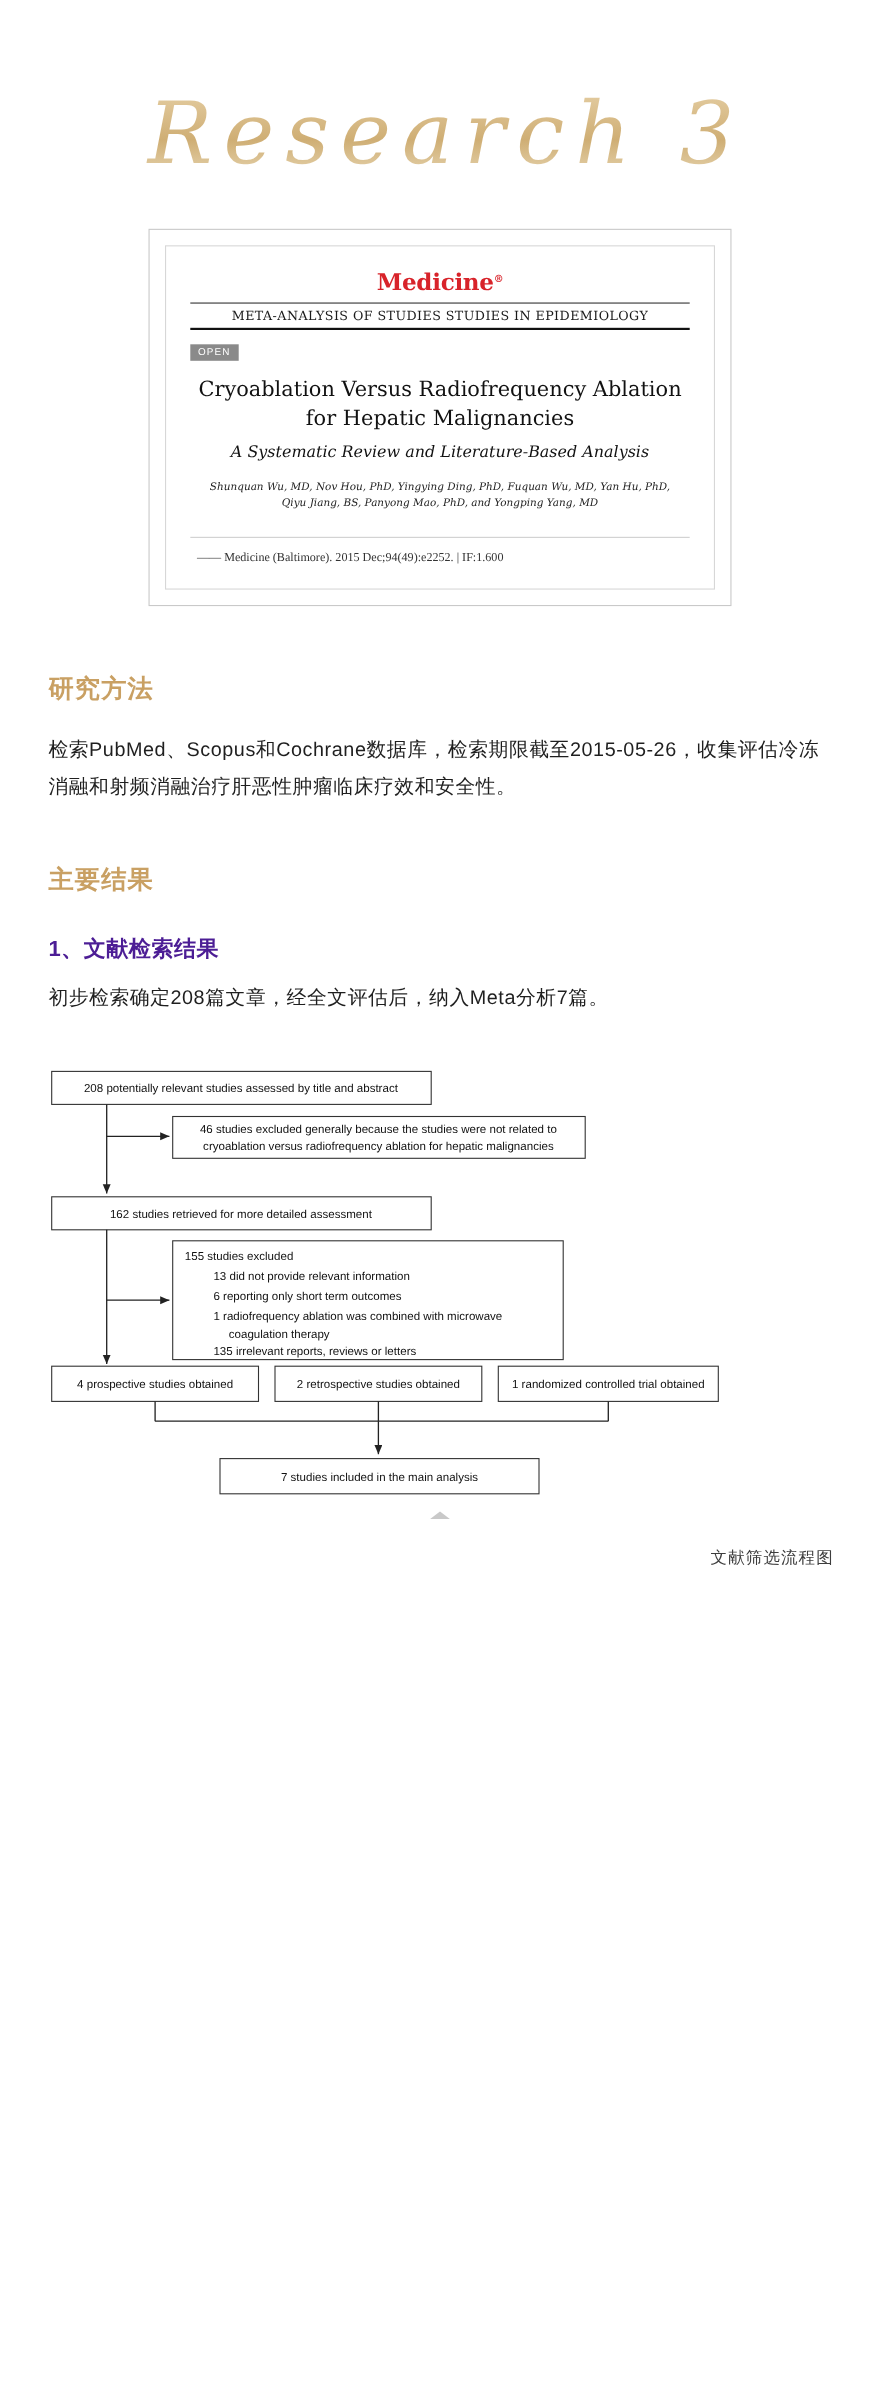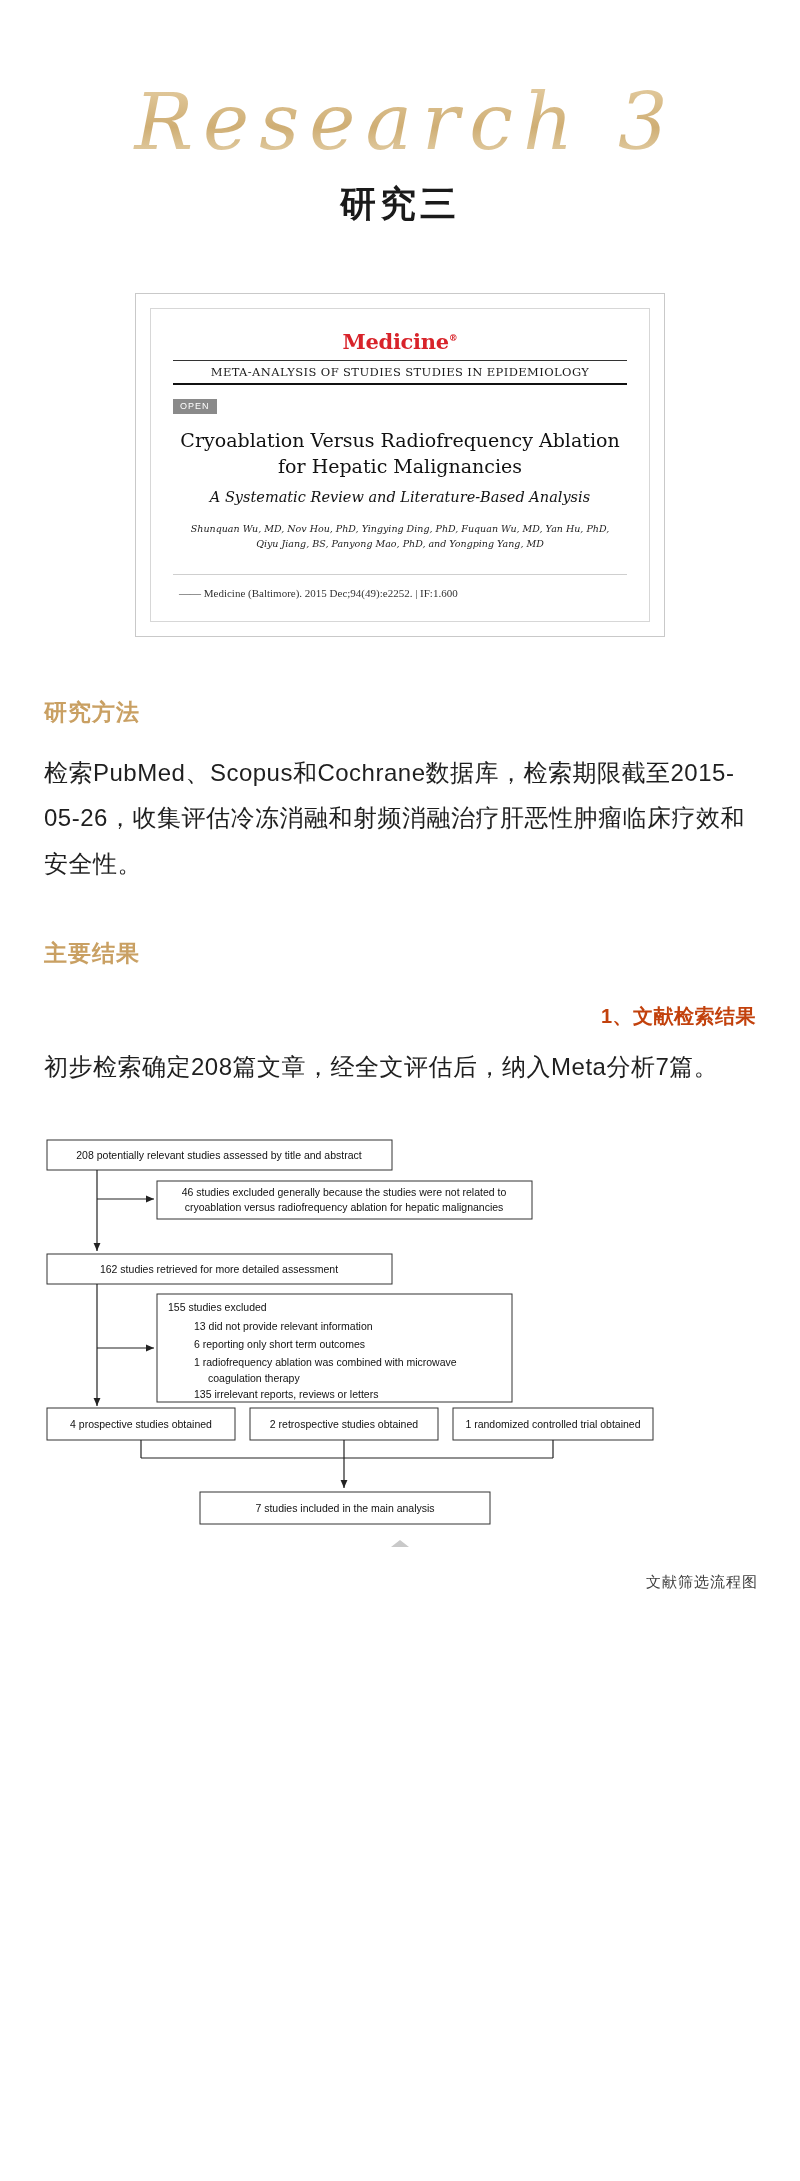--- a/index.html
+++ b/index.html
@@ -46,21 +46,21 @@
     font-family: "DejaVu Serif", serif;
     font-size: 36px;
     font-weight: bold;
     color: #1a1a1a;
     letter-spacing: 4px;
     margin-top: 16px;
   }
 
   
   .paper-card {
-    margin: 64px auto 0 auto;
+    margin: 44px auto 0 auto;
     width: 500px;
     border: 1px solid #c9c9c9;
     padding: 14px;
     box-sizing: content-box;
   }
   .paper-inner {
     border: 1px solid #d7d7d7;
     padding: 20px 22px 22px 22px;
   }
   .journal-logo {
@@ -144,29 +144,28 @@
   .h-gold {
     color: #c9a063;
     font-size: 23px;
     font-weight: bold;
     letter-spacing: 1px;
     margin: 60px 0 22px 0;
     font-family: "Liberation Sans", sans-serif;
   }
   .h-gold.tight { margin-top: 52px; }
   .h-sub {
-    color: #c2410c;
+    color: #4c1d95;
     font-size: 20px;
     font-weight: bold;
     letter-spacing: 0.5px;
     margin: 34px 0 14px 0;
-    text-align: right;
   }
   .para {
-    font-size: 24px;
+    font-size: 18px;
     line-height: 1.9;
     color: #1f1f1f;
     letter-spacing: 0.5px;
   }
 
   
   .flow-wrap {
     margin: 46px auto 16px auto;
     width: 716px;
     position: relative;
@@ -188,21 +187,20 @@
   }
   .bottom-space { height: 36px; }
 </style>
 </head>
 <body>
 
 <div class="page">
 
   <div class="header">
     <div class="script-title">Research 3</div>
-    <div class="cn-title">研究三</div>
   </div>
 
   <div class="paper-card">
     <div class="paper-inner">
       <div class="journal-logo">
         <span>Medicine</span><sup>®</sup>
       </div>
       <div class="rule"></div>
       <div class="paper-section-line">META-ANALYSIS OF STUDIES STUDIES IN EPIDEMIOLOGY</div>
       <div class="rule-thick"></div>

